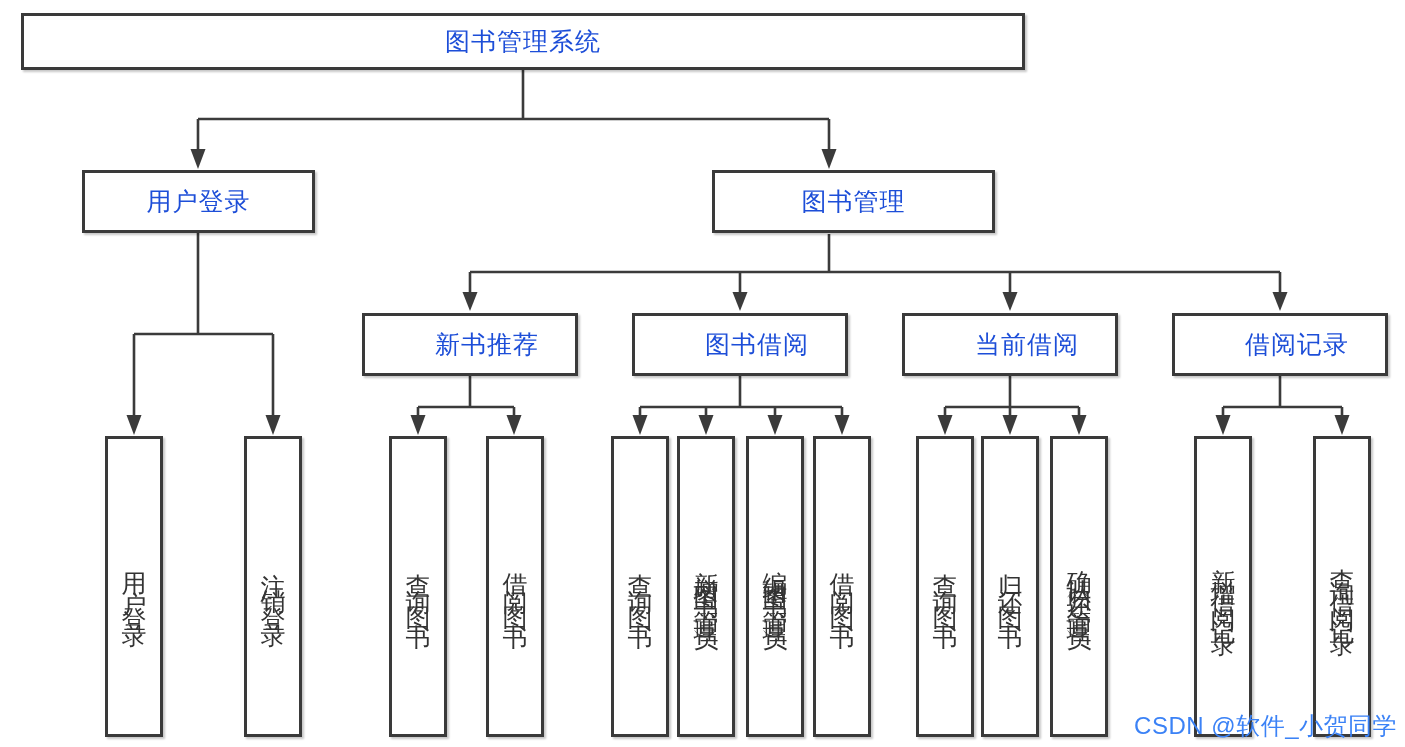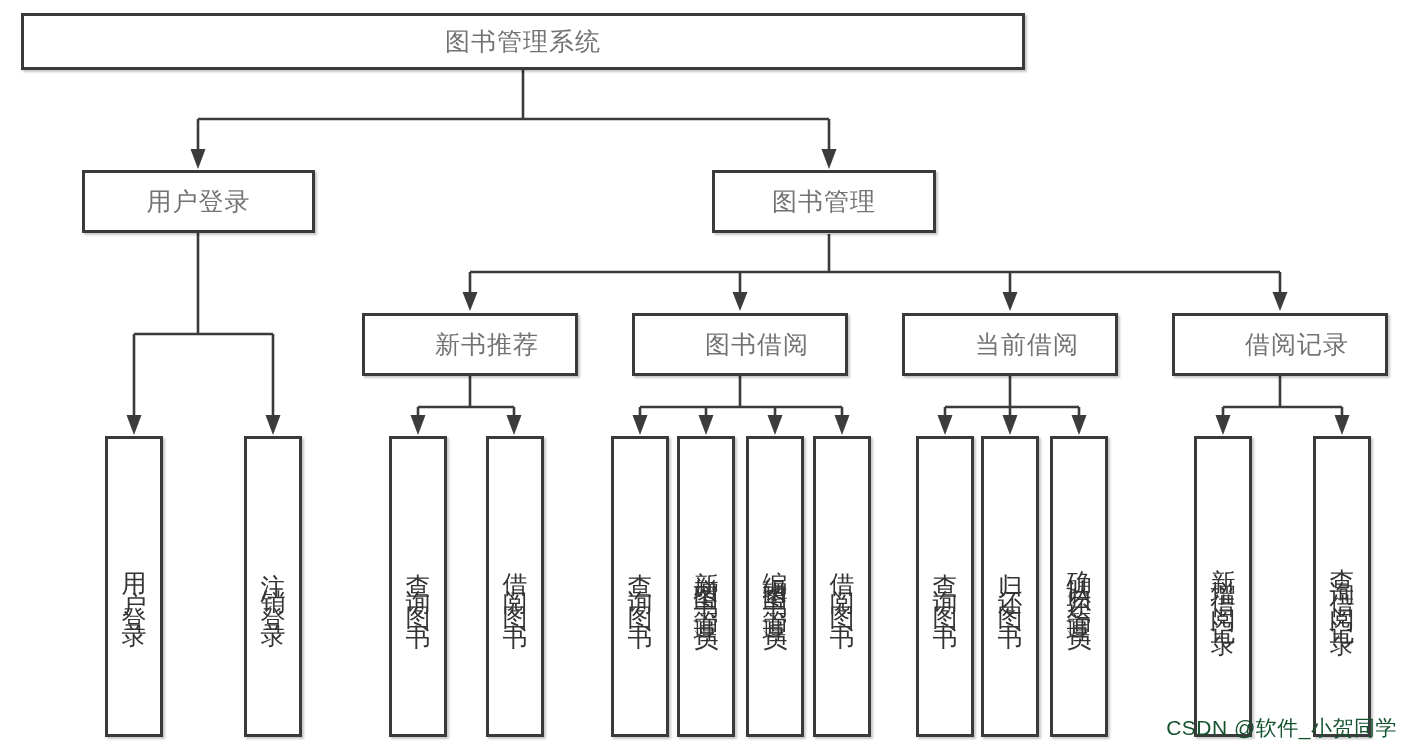--- a/index.html
+++ b/index.html
@@ -6,34 +6,34 @@
   .canvas{
     position:relative;width:1405px;height:747px;background:#ffffff;overflow:hidden;
     font-family:"Liberation Sans","DejaVu Sans",sans-serif;color:#2f2f2f;
   }
   .connectors{position:absolute;left:0;top:0;width:1405px;height:747px;}
   .box{
     position:absolute;box-sizing:border-box;border:3px solid #3a3a3a;background:#ffffff;
     display:flex;align-items:center;justify-content:center;
     box-shadow:2px 2px 2px rgba(0,0,0,0.22);
   }
-  .hbox span{font-size:25px;letter-spacing:1px;color:#737373;white-space:nowrap;}
+  .hbox span{font-size:25px;letter-spacing:1px;color:#1d4ed8;white-space:nowrap;}
   .root{left:21px;top:13px;width:1004px;height:57px;}
   .lvl2{height:63px;top:170px;}
   .lvl3{width:216px;height:63px;top:313px;padding-left:34px;}
   .leaf{width:58px;height:301px;top:436px;}
   .leaf span{
     writing-mode:vertical-rl;text-orientation:mixed;
     font-size:25px;color:#333333;line-height:1;
   }
   .leaf .vshort{letter-spacing:17px;}
   .leaf .vmed{letter-spacing:13px;}
   .leaf .vlong{letter-spacing:8px;}
   .watermark{
-    position:absolute;right:8px;bottom:5px;font-size:21px;color:#14532d;
+    position:absolute;right:8px;bottom:5px;font-size:24px;color:#3b82f6;
     letter-spacing:0.5px;white-space:nowrap;
   }
 </style>
 </head>
 <body>
 
 <div class="canvas">
 
   <svg class="connectors" viewBox="0 0 1405 747" xmlns="http://www.w3.org/2000/svg">
 
@@ -85,21 +85,21 @@
     </g>
   </svg>
 
   <div class="box hbox root">
     <span>图书管理系统</span>
   </div>
 
   <div class="box hbox lvl2" style="left:82px;width:233px;">
     <span>用户登录</span>
   </div>
-  <div class="box hbox lvl2" style="left:712px;width:224px;">
+  <div class="box hbox lvl2" style="left:712px;width:283px;">
     <span>图书管理</span>
   </div>
 
   <div class="box hbox lvl3" style="left:362px;">
     <span>新书推荐</span>
   </div>
   <div class="box hbox lvl3" style="left:632px;text-align:center;">
     <span>图书借阅</span>
   </div>
   <div class="box hbox lvl3" style="left:1172px;">

